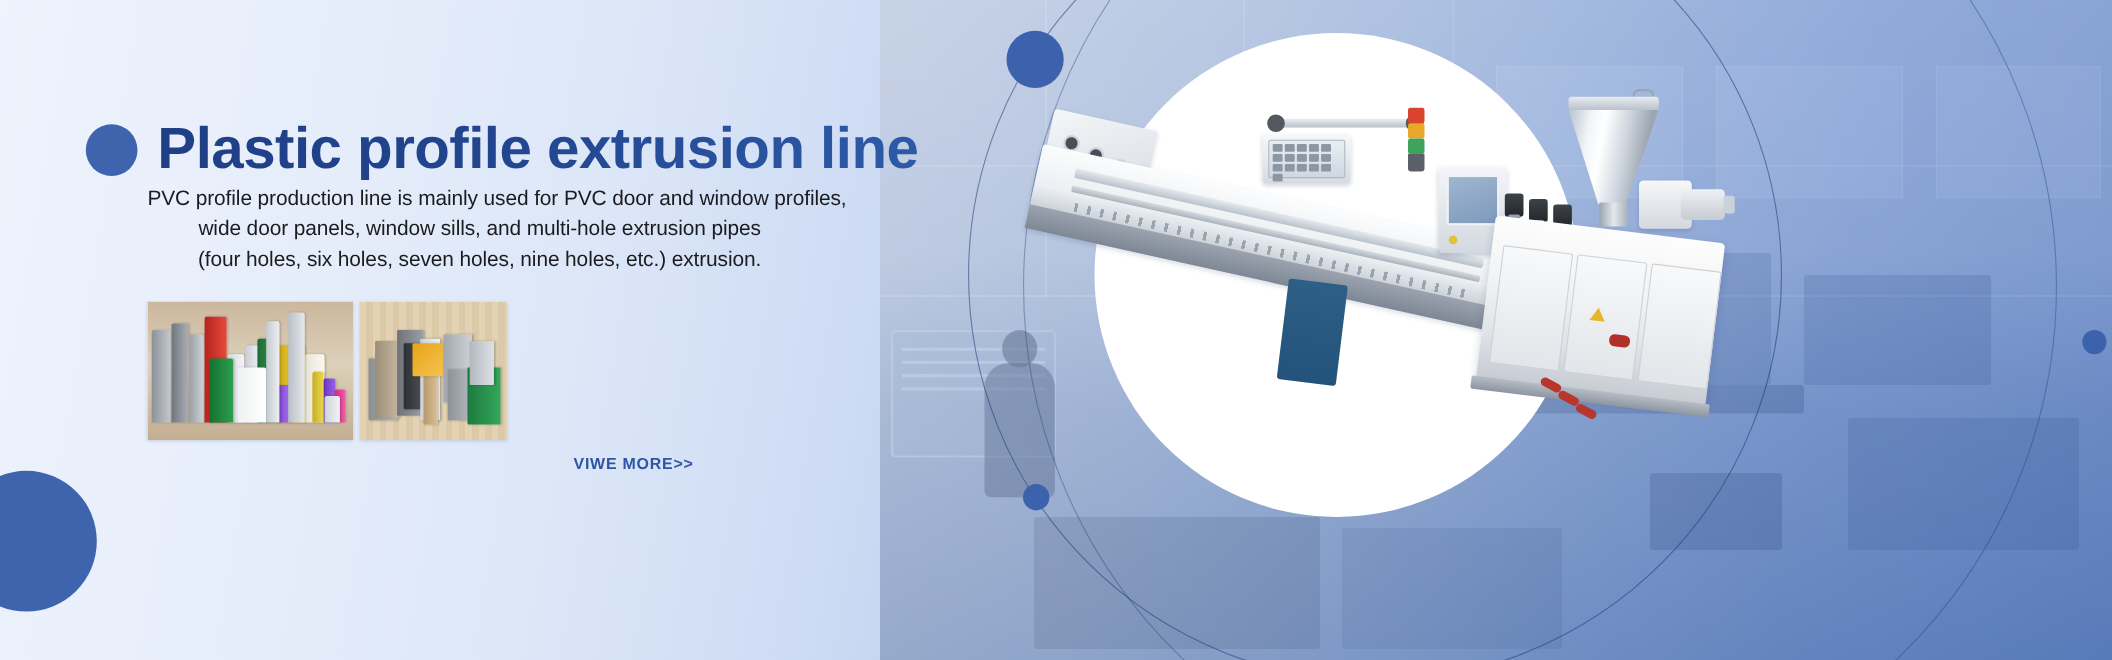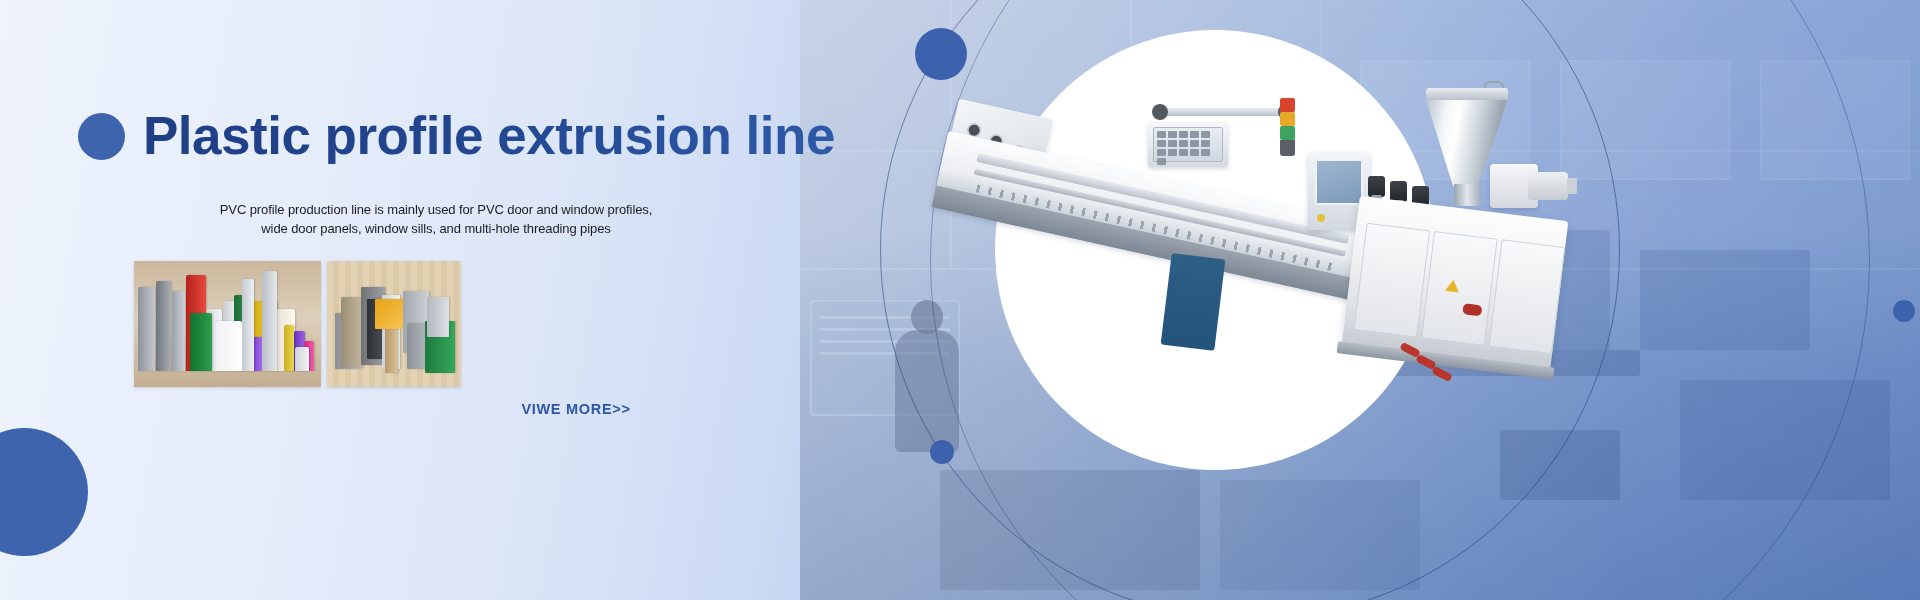--- a/index.html
+++ b/index.html
@@ -283,22 +283,22 @@
   .headline {
     font-size:53px; font-weight:bold; line-height:1.06;
     letter-spacing:-.5px;
     background:linear-gradient(95deg,#1f3f86 0%,#22458f 45%,#2d5aa8 100%);
     -webkit-background-clip:text; background-clip:text;
     -webkit-text-fill-color:transparent; color:#22458f;
     white-space:nowrap;
   }
 
   .desc {
-    margin-top:36px; margin-left:56px;
-    font-size:13px; line-height:1.48; color:#1b1c1f;
+    margin-top:3px; margin-left:56px;
+    font-size:19px; line-height:1.48; color:#1b1c1f;
     letter-spacing:-.1px;
   }
   .desc p { white-space:nowrap; }
 
   .thumbs { margin-top:22px; margin-left:56px; display:flex; gap:6px; }
   .thumb {
     width:187px; height:126px; overflow:hidden; position:relative;
     box-shadow:0 1px 3px rgba(30,50,100,.18);
   }
   .thumb.t2 { width:134px; }
@@ -460,21 +460,22 @@
 
   <div class="content">
 
     <div class="headline-row">
       <div class="bullet"></div>
       <h1 class="headline">Plastic profile extrusion line</h1>
     </div>
 
     <div class="desc">
       <p>PVC profile production line is mainly used for PVC door and window profiles,</p>
-      <p>wide door panels, window sills, and multi-hole threading pipes</p>
+      <p>wide door panels, window sills, and multi-hole extrusion pipes</p>
+      <p>(four holes, six holes, seven holes, nine holes, etc.) extrusion.</p>
     </div>
 
     <div class="thumbs">
 
       <div class="thumb t1">
         <div class="t1-bg"></div>
         <div class="bar" style="left:4px;  width:17px; height:84px; background:linear-gradient(90deg,#8d929a,#c3c8cf);"></div>
         <div class="bar" style="left:22px; width:15px; height:90px; background:linear-gradient(90deg,#70767e,#a9aeb6);"></div>
         <div class="bar" style="left:38px; width:13px; height:80px; background:linear-gradient(90deg,#9aa0a8,#cdd2d8);"></div>
         <div class="bar" style="left:52px; width:20px; height:96px; background:linear-gradient(90deg,#b5231d,#e8483c);"></div>

